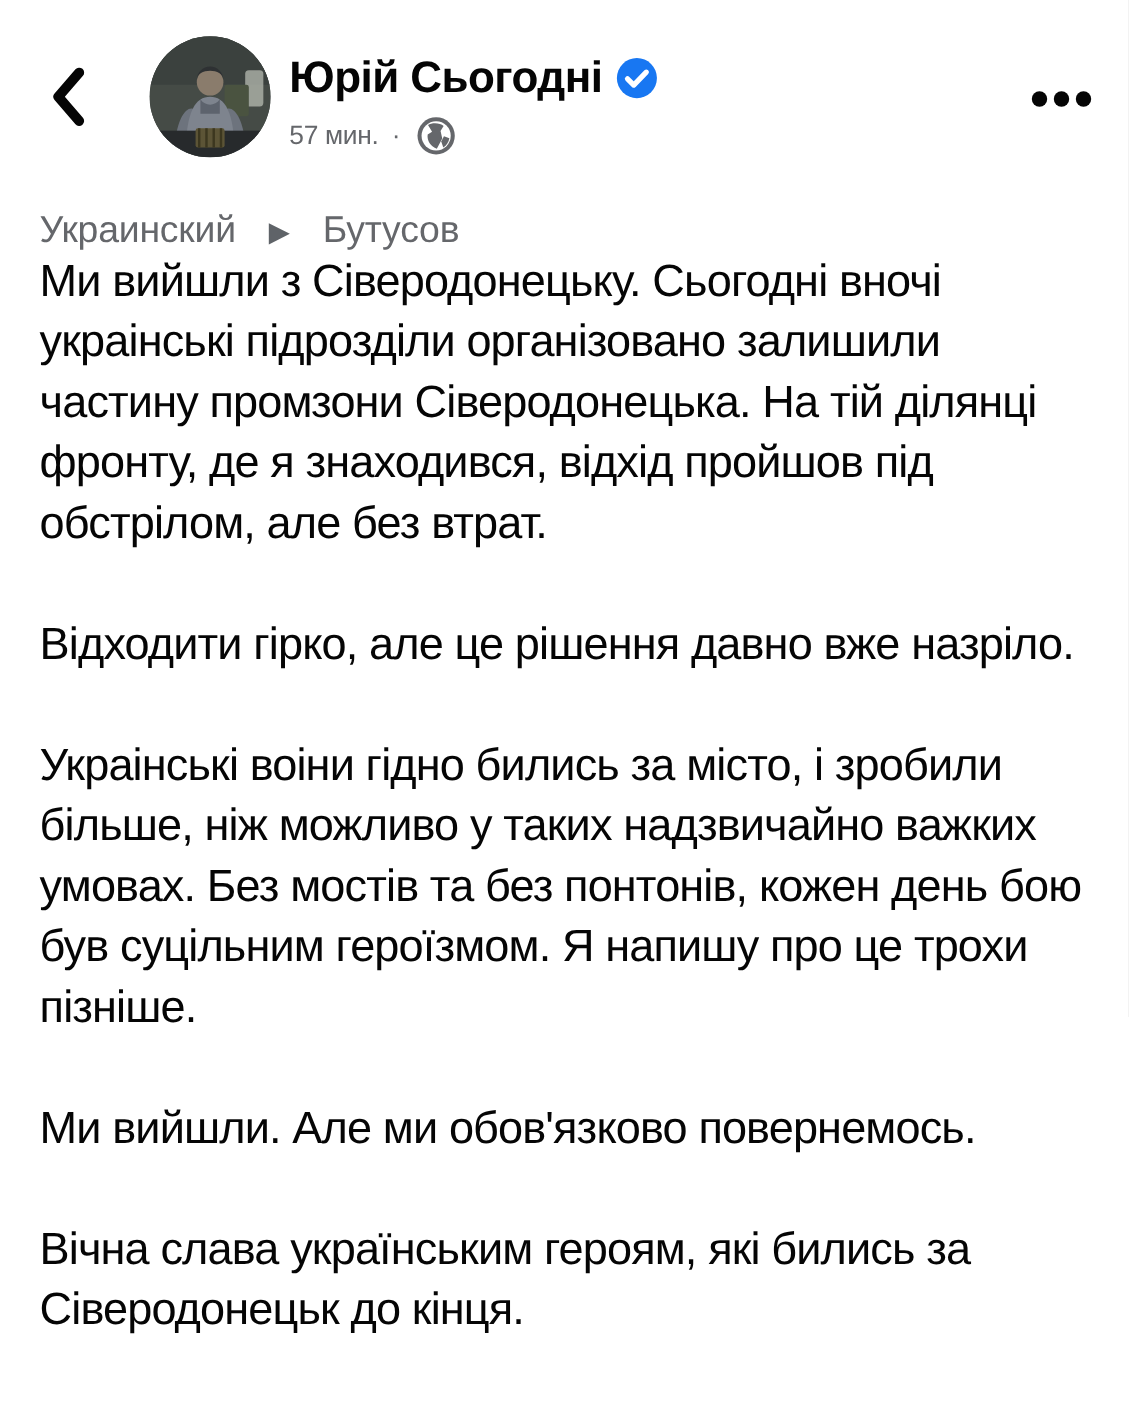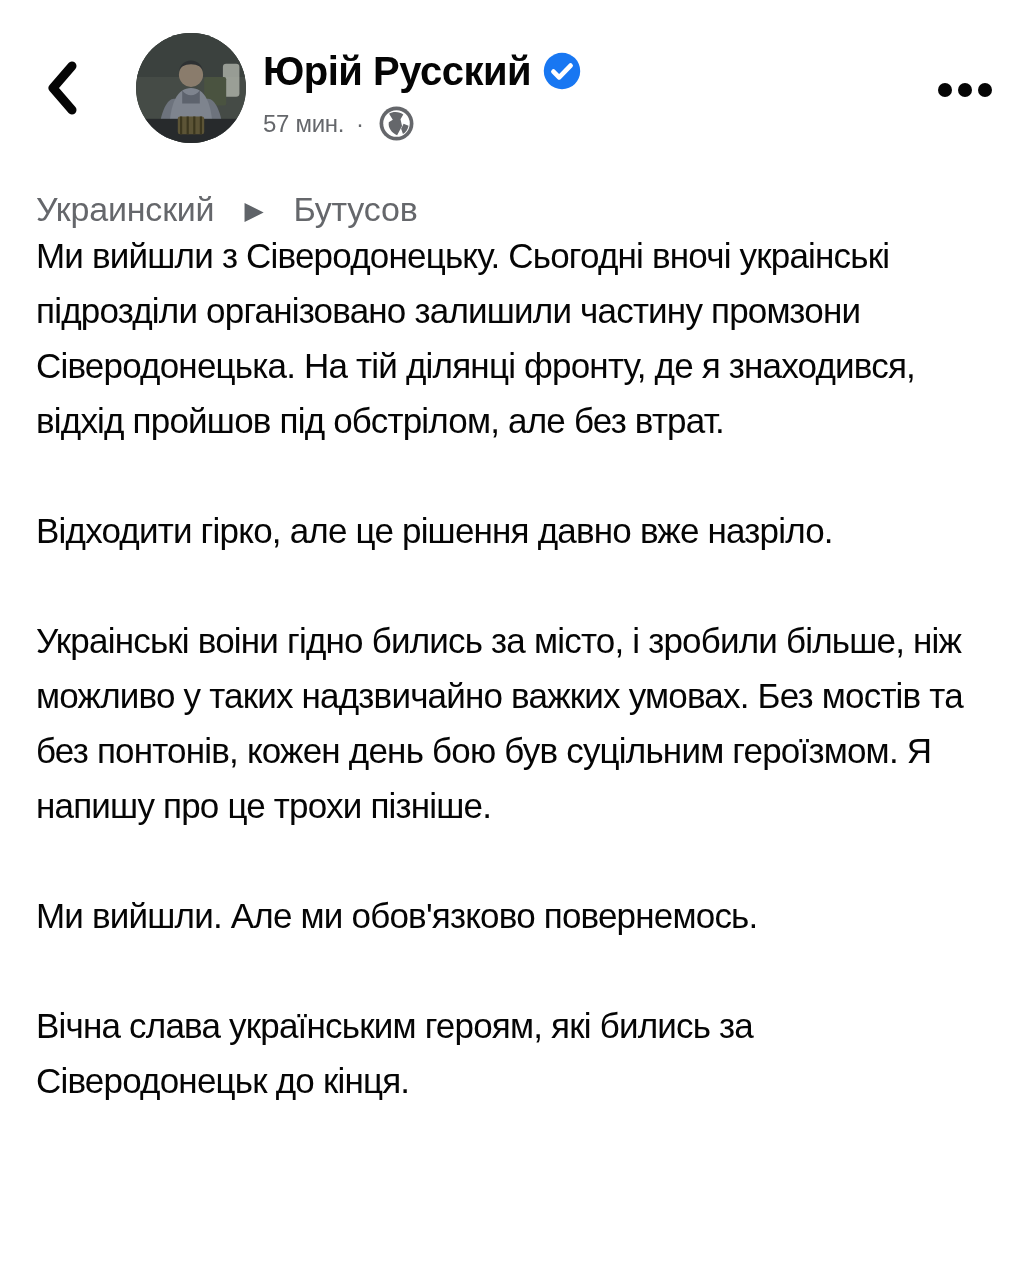--- a/index.html
+++ b/index.html
@@ -41,21 +41,21 @@
   .more-btn .d{width:14px;height:14px;border-radius:50%;background:#050505;display:block;}
   
   .translate-row{
     position:absolute;left:36px;top:190px;display:flex;align-items:center;gap:30px;
     font-size:34px;color:#65676B;cursor:pointer;letter-spacing:-0.2px;
   }
   .translate-row .tri{font-size:25px;color:#5f6368;transform:translateY(1px);}
   
   .body-text{
     position:absolute;left:36px;top:228px;width:952px;
-    font-size:35px;line-height:55px;letter-spacing:-0.8px;color:#050505;
+    font-size:41px;line-height:55px;letter-spacing:-0.8px;color:#050505;
     white-space:pre-line;
   }
 </style>
 </head>
 <body>
 
 <div class="screen">
 
   <button class="back-btn">
     <span style="display:flex;">
@@ -82,21 +82,21 @@
         <rect x="38" y="76" width="24" height="16" rx="2" fill="#5c5436"></rect>
         <line x1="41" y1="76" x2="41" y2="92" stroke="#3c371f" stroke-width="2"></line>
         <line x1="47" y1="76" x2="47" y2="92" stroke="#3c371f" stroke-width="2"></line>
         <line x1="53" y1="76" x2="53" y2="92" stroke="#3c371f" stroke-width="2"></line>
         <line x1="59" y1="76" x2="59" y2="92" stroke="#3c371f" stroke-width="2"></line>
       </svg>
     </span>
   </div>
 
   <div class="name-row">
-    <span class="author">Юрій Русский</span>
+    <span class="author">Юрій Сьогодні</span>
     <span class="verified">
       <svg viewBox="0 0 24 24" width="38" height="38">
         <circle cx="12" cy="12" r="11.5" fill="#1877F2"></circle>
         <path d="M6.6 12.4 l3.6 3.6 l7.2 -7.4" stroke="#FFFFFF" stroke-width="3" fill="none" stroke-linecap="round" stroke-linejoin="round"></path>
       </svg>
     </span>
   </div>
 
   <div class="meta-row">
     <span>57 мин.</span>

